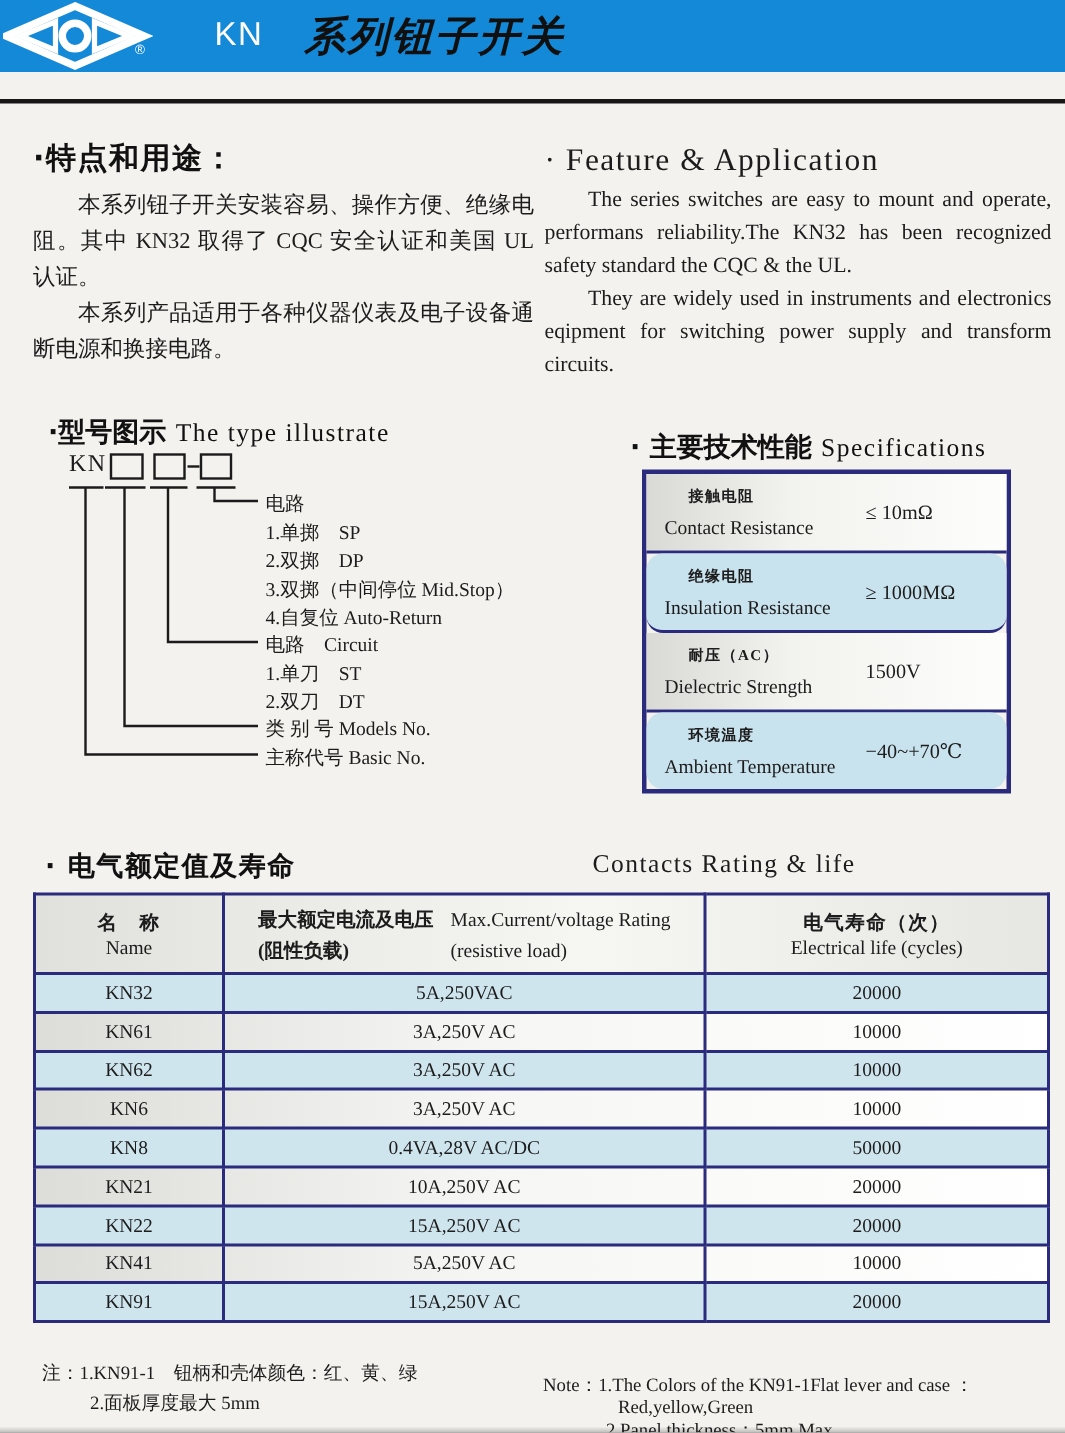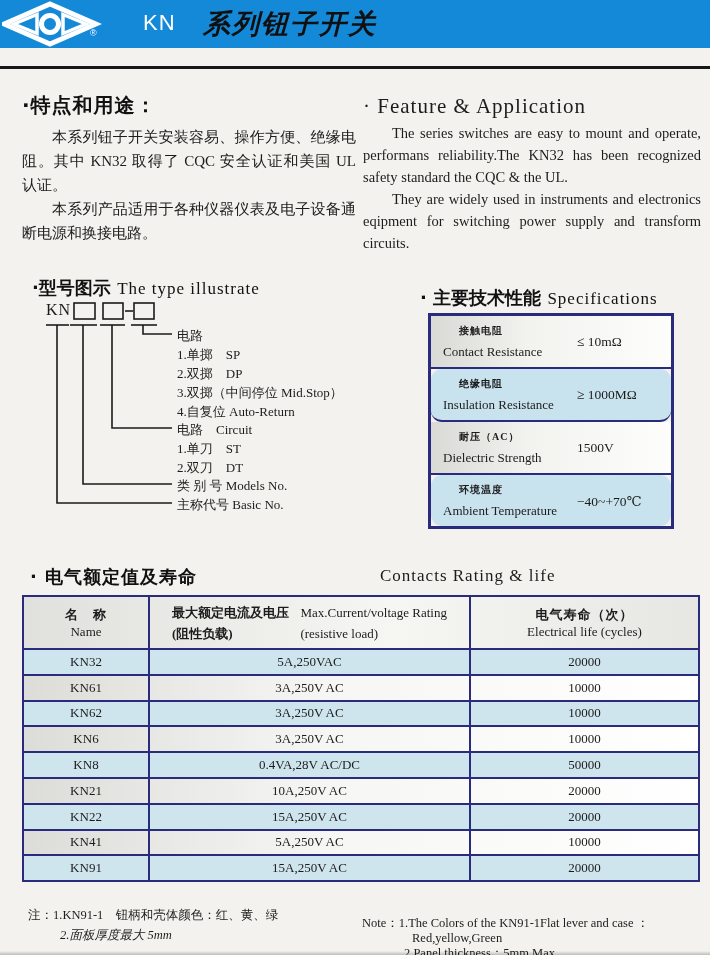--- a/index.html
+++ b/index.html
@@ -18,21 +18,21 @@
   .rule{position:absolute;left:0;top:66px;width:710px;height:3px;background:#171717;}
   
   .zh-head{font-family:"DejaVu Sans","Liberation Sans",sans-serif;font-weight:bold;color:#111;}
   .h-feat-zh{position:absolute;left:22px;top:92px;font-size:20px;letter-spacing:1px;text-align:right;}
   .h-feat-en{position:absolute;left:363px;top:94px;font-size:21px;letter-spacing:1px;}
   .h-type{position:absolute;left:32px;top:276px;font-size:18px;}
   .h-type .en-part{font-family:"Liberation Serif",serif;font-weight:normal;font-size:17px;letter-spacing:1px;}
   .h-spec{position:absolute;left:420px;top:286px;font-size:18px;}
   .h-spec .en-part{font-family:"Liberation Serif",serif;font-weight:normal;font-size:17px;letter-spacing:1px;}
   .h-rate-zh{position:absolute;left:30px;top:565px;font-size:18px;letter-spacing:1px;}
-  .h-rate-en{position:absolute;left:380px;top:566px;font-size:17px;letter-spacing:1px;}
+  .h-rate-en{position:absolute;left:395px;top:566px;font-size:17px;letter-spacing:1px;}
   
   .feat-zh{position:absolute;left:22px;top:125px;width:334px;font-size:15px;line-height:24px;text-align:justify;}
   .feat-zh p{margin:0;text-indent:2em;}
   .feat-en{position:absolute;left:363px;top:122px;width:338px;font-size:14.5px;line-height:22px;text-align:justify;}
   .feat-en p{margin:0;text-indent:2em;}
   
   .diag-kn{position:absolute;left:46px;top:301px;font-size:16px;letter-spacing:1px;}
   .diag-svg{position:absolute;left:40px;top:296px;}
   .diag-label{position:absolute;left:177px;font-size:13px;white-space:nowrap;}
   
@@ -51,21 +51,21 @@
   .rate-table .hdr{height:53px;background:linear-gradient(90deg,#e0e0dd 0%,#f6f6f3 55%,#e6e6e3 100%);border-radius:13px;}
   .rate-table .hdr .zh{font-weight:bold;letter-spacing:1px;}
   .rate-head2{display:flex;justify-content:space-between;text-align:left;padding:4px 22px;gap:10px;}
   .rate-head2 .colA{font-weight:bold;line-height:21px;white-space:nowrap;}
   .rate-head2 .colB{line-height:21px;white-space:nowrap;}
   .rate-table .r{height:25.8px;}
   .row-blue{background:#cfe5ee;}
   .row-light{background:linear-gradient(90deg,#dcdcd9 0%,#f6f6f4 45%,#ffffff 100%);}
   
   .note-zh1{position:absolute;left:28px;top:907px;font-size:12.5px;}
-  .note-zh2{position:absolute;left:60px;top:927px;font-size:12.5px;font-style:italic;}
+  .note-zh2{position:absolute;left:60px;top:927px;font-size:12.5px;}
   .note-en1{position:absolute;left:362px;top:915px;font-size:12.5px;}
   .note-en2{position:absolute;left:412px;top:931px;font-size:12.5px;}
   .note-en3{position:absolute;left:404px;top:945px;font-size:12.5px;}
   .page-edge{position:absolute;left:0;bottom:0;width:710px;height:4px;
              background:linear-gradient(180deg,rgba(0,0,0,0),rgba(0,0,0,.22));}
 </style>
 </head>
 <body>
 
 <div class="page">

